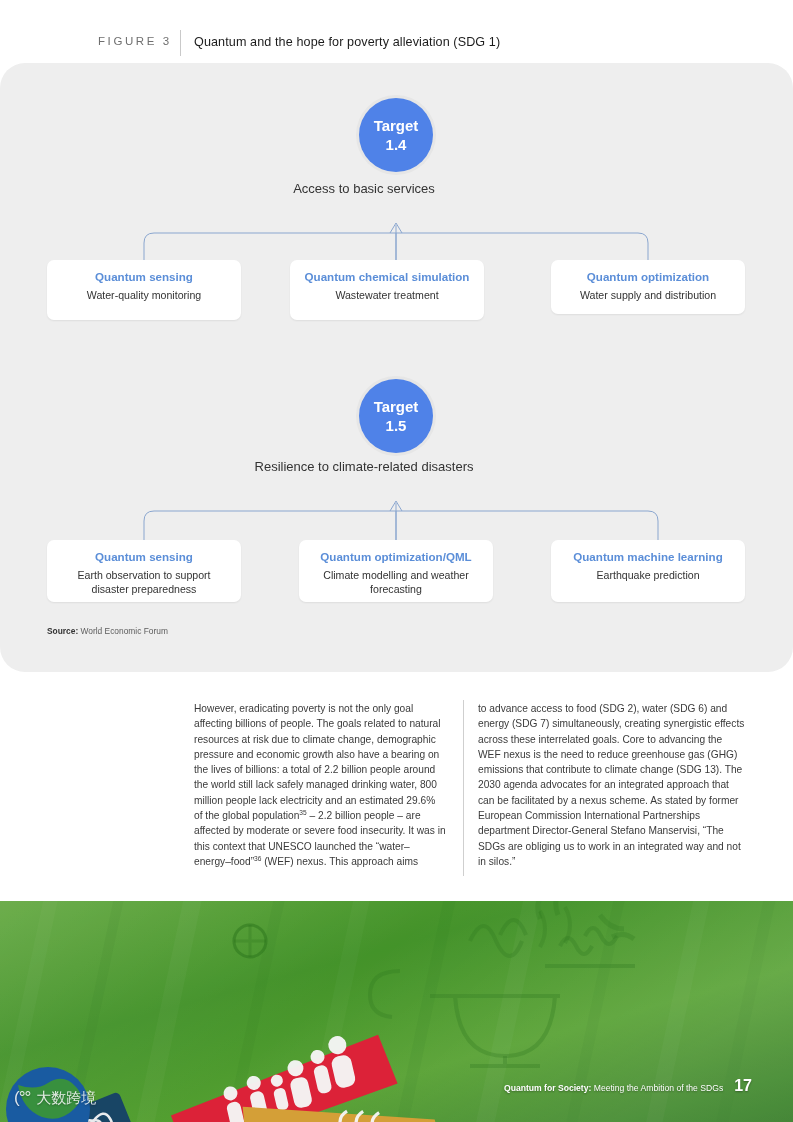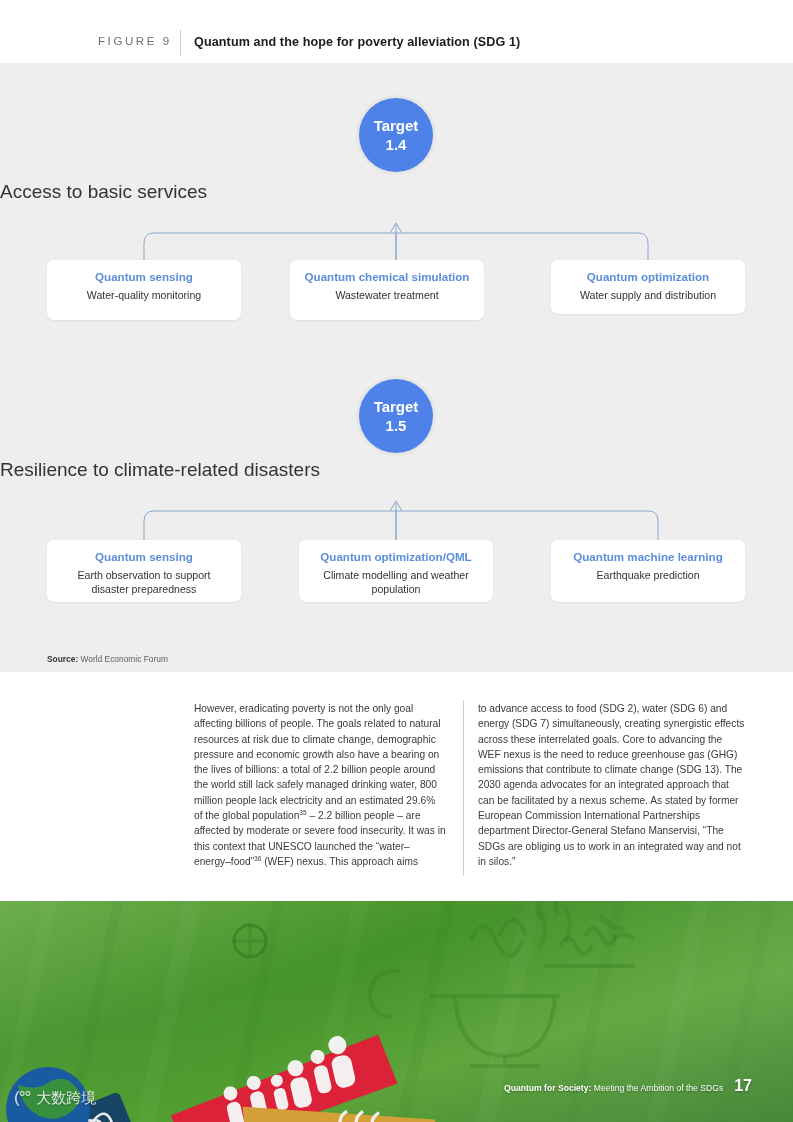--- a/index.html
+++ b/index.html
@@ -22,45 +22,46 @@
     position:absolute; left:98px; top:36px;
     font-size:11.5px; letter-spacing:2.6px; color:#6f6f6f;
     font-weight:400; line-height:1;
   }
   .fig-divider{
     position:absolute; left:180px; top:30px; width:1px; height:26px;
     background:#c9c9c9;
   }
   .fig-title{
     position:absolute; left:194px; top:36px;
-    font-size:12.6px; font-weight:bold; color:#1c1c1c; line-height:1;
+    font-size:12.6px; font-weight:normal; color:#1c1c1c; line-height:1;
     letter-spacing:.1px;
   }
 
   
   .panel{
     position:absolute; left:0; top:63px; width:793px; height:609px;
     background:#eeeeee;
+    border-radius:25px;
   }
 
   
   .target-circle{
     position:absolute;
     width:74px; height:74px; border-radius:50%;
     background:#4f82e8;
     box-shadow:0 0 0 3px #e6e6e6;
     color:#ffffff;
     display:flex; flex-direction:column;
     align-items:center; justify-content:center;
     font-weight:bold; font-size:15px; line-height:19px;
     text-align:center;
   }
   .target-caption{
     position:absolute; width:728px; left:0;
-    font-size:19px; color:#333333;
+    text-align:center; font-size:13px; color:#333333;
   }
 
   
   .connector{ position:absolute; left:0; }
 
   
   .leaf{
     position:absolute;
     background:#ffffff;
     border-radius:7px;
@@ -69,21 +70,21 @@
     text-align:center;
     box-shadow:0 1px 2px rgba(0,0,0,.07);
   }
   .leaf-title{
     color:#5b8ed8; font-weight:bold; font-size:11.6px; line-height:14px;
     margin-bottom:4px;
   }
   .leaf-sub{ color:#333333; font-size:10.6px; line-height:14px; }
 
   .source{
-    position:absolute; left:47px; top:654px;
+    position:absolute; left:47px; top:626px;
     font-size:8.4px; color:#5d5d5d;
   }
   .source b{ color:#333333; }
 
   
   .body-wrap{
     position:absolute; left:0; top:672px; width:793px; height:229px;
     background:#ffffff;
   }
   .col-rule{
@@ -119,21 +120,21 @@
     color:rgba(255,255,255,.85); font-size:15px;
     display:flex; align-items:center; gap:6px;
     text-shadow:0 1px 2px rgba(0,0,0,.3);
   }
   .wm-mark{ font-size:17px; letter-spacing:-1px; }
 </style>
 </head>
 <body>
 
 <div class="fig-header"></div>
-<div class="fig-label">FIGURE 9</div>
+<div class="fig-label">FIGURE 3</div>
 <div class="fig-divider"></div>
 <div class="fig-title">Quantum and the hope for poverty alleviation (SDG 1)</div>
 
 <div class="panel">
 
   <div class="target-circle" style="left:359px; top:35px;">
     <span>Target</span>
     <span>1.4</span>
   </div>
   <div class="target-caption" style="top:118px;">Access to basic services</div>
@@ -173,21 +174,21 @@
     <path d="M396,30 L396,64" stroke="#8aa6cf" stroke-width="1" fill="none"></path>
   </svg>
 
   <div class="leaf" style="left:47px; top:477px; width:194px; height:62px;">
     <div class="leaf-title">Quantum sensing</div>
     <div class="leaf-sub">Earth observation to support disaster preparedness</div>
   </div>
 
   <div class="leaf" style="left:299px; top:477px; width:194px; height:62px;">
     <div class="leaf-title">Quantum optimization/QML</div>
-    <div class="leaf-sub">Climate modelling and weather population</div>
+    <div class="leaf-sub">Climate modelling and weather forecasting</div>
   </div>
 
   <div class="leaf" style="left:551px; top:477px; width:194px; height:62px;">
     <div class="leaf-title">Quantum machine learning</div>
     <div class="leaf-sub">Earthquake prediction</div>
   </div>
 </div>
 
 <div class="source">
   <b>Source:</b><span> World Economic Forum</span>

